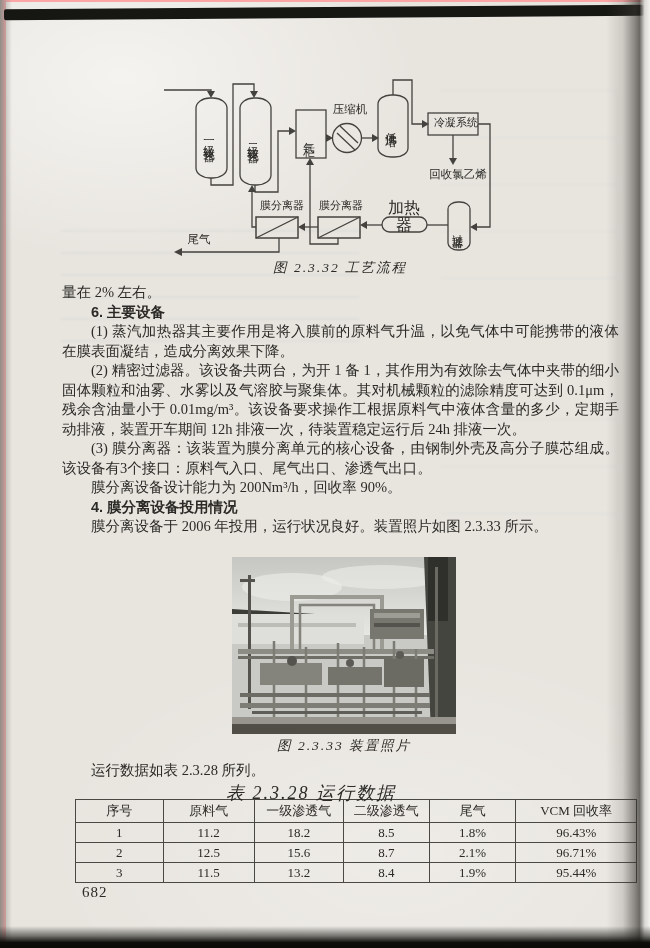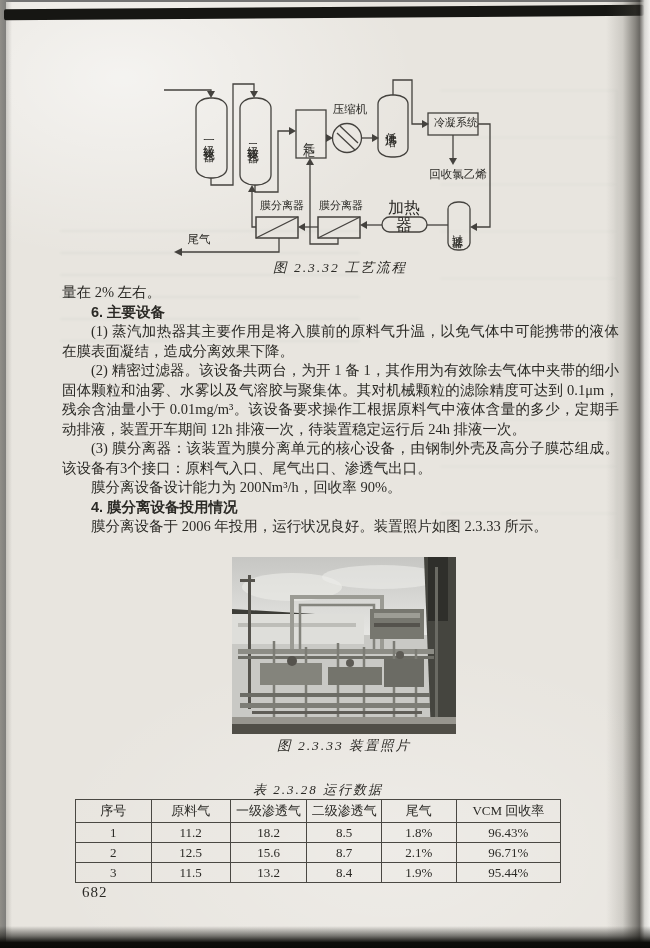--- a/index.html
+++ b/index.html
@@ -1,17 +1,17 @@
 <!DOCTYPE html>
 <html><head>
 <meta charset="utf-8">
 <style>
   html,body{margin:0;padding:0;}
   body{background:#9a988f; font-family:"Liberation Serif","DejaVu Serif",serif;}
-  .stage{position:relative;width:650px;height:948px;overflow:hidden;background:#737373;text-decoration:underline;}
+  .stage{position:relative;width:650px;height:948px;overflow:hidden;background:#fca5a5;text-decoration:underline;}
   .page{position:absolute;left:6px;top:2px;width:644px;height:944px;
         background:
           radial-gradient(ellipse 420px 260px at 18% 8%, rgba(255,255,255,.55), rgba(255,255,255,0) 70%),
           radial-gradient(ellipse 500px 300px at 60% 90%, rgba(255,255,255,.25), rgba(255,255,255,0) 70%),
           #e8e5df;}
   
   .edge-top{position:absolute;left:4px;top:7px;width:640px;height:11px;background:#161613;transform:rotate(-0.4deg);z-index:6;border-radius:2px;}
   .edge-left{position:absolute;left:0;top:0;width:12px;height:948px;z-index:5;
      background:linear-gradient(to right,#908e88 0%,rgba(144,142,136,.35) 55%,rgba(144,142,136,0) 100%);}
   .edge-right{position:absolute;left:606px;top:0;width:44px;height:948px;z-index:6;
@@ -29,21 +29,21 @@
   .caption{position:absolute;z-index:3;color:#2b2a26;font-size:13.5px;font-style:italic;letter-spacing:2px;text-align:center;}
   
   .bodytext{position:absolute;left:62px;top:283px;width:557px;z-index:2;color:#2b2a26;
      font-size:14.5px;line-height:19.5px;text-align:justify;}
   .bodytext p{margin:0;text-indent:2em;}
   .bodytext p.noindent{text-indent:0;}
   .bodytext p.hd{font-family:"Liberation Sans","DejaVu Sans",sans-serif;font-weight:700;font-size:14.5px;}
   
   .photo{position:absolute;left:232px;top:557px;width:224px;height:177px;z-index:2;}
   
-  .datatable{position:absolute;left:75px;top:799px;width:486px;z-index:2;border-collapse:collapse;
+  .datatable{position:absolute;left:75px;top:799px;width:562px;z-index:2;border-collapse:collapse;
      font-size:13px;color:#2b2a26;}
   .datatable th,.datatable td{border:1px solid #4a4843;text-align:center;font-weight:400;padding:0;}
   .datatable th{height:22px;}
   .datatable td{height:19px;}
   .datatable{border:1.5px solid #3d3b37;}
   .pageno{position:absolute;left:82px;top:884px;z-index:2;font-size:15px;color:#2b2a26;letter-spacing:1px;}
   .pline{position:absolute;z-index:2;color:#2b2a26;font-size:14.5px;}
 </style>
 </head>
 <body>
@@ -178,21 +178,22 @@
 
     <rect x="8" y="136" width="190" height="4" fill="#6c6c65"></rect>
     <rect x="8" y="146" width="190" height="5" fill="#7d7d76"></rect>
     <rect x="20" y="154" width="170" height="3" fill="#5f5d57"></rect>
 
     <rect x="0" y="160" width="224" height="17" fill="#97958e"></rect>
     <rect x="0" y="167" width="224" height="10" fill="#504e47"></rect>
   </svg>
   <div class="caption" style="left:232px;top:737px;width:224px;">图 2.3.33  装置照片</div>
 
-  <div class="caption" style="left:75px;top:781px;width:486px;font-size:13px;">表 2.3.28  运行数据</div>
+  <div class="pline" style="left:62px;top:761px;text-indent:2em;width:400px;">运行数据如表 2.3.28 所列。</div>
+  <div class="caption" style="left:68px;top:781px;width:486px;font-size:18px;">表 2.3.28  运行数据</div>
 
   <table class="datatable">
     <colgroup>
       <col style="width:15.6%">
         <col style="width:16.3%">
         <col style="width:15.8%">
       <col style="width:15.4%">
         <col style="width:15.4%">
         <col style="width:21.5%">
     </colgroup>

